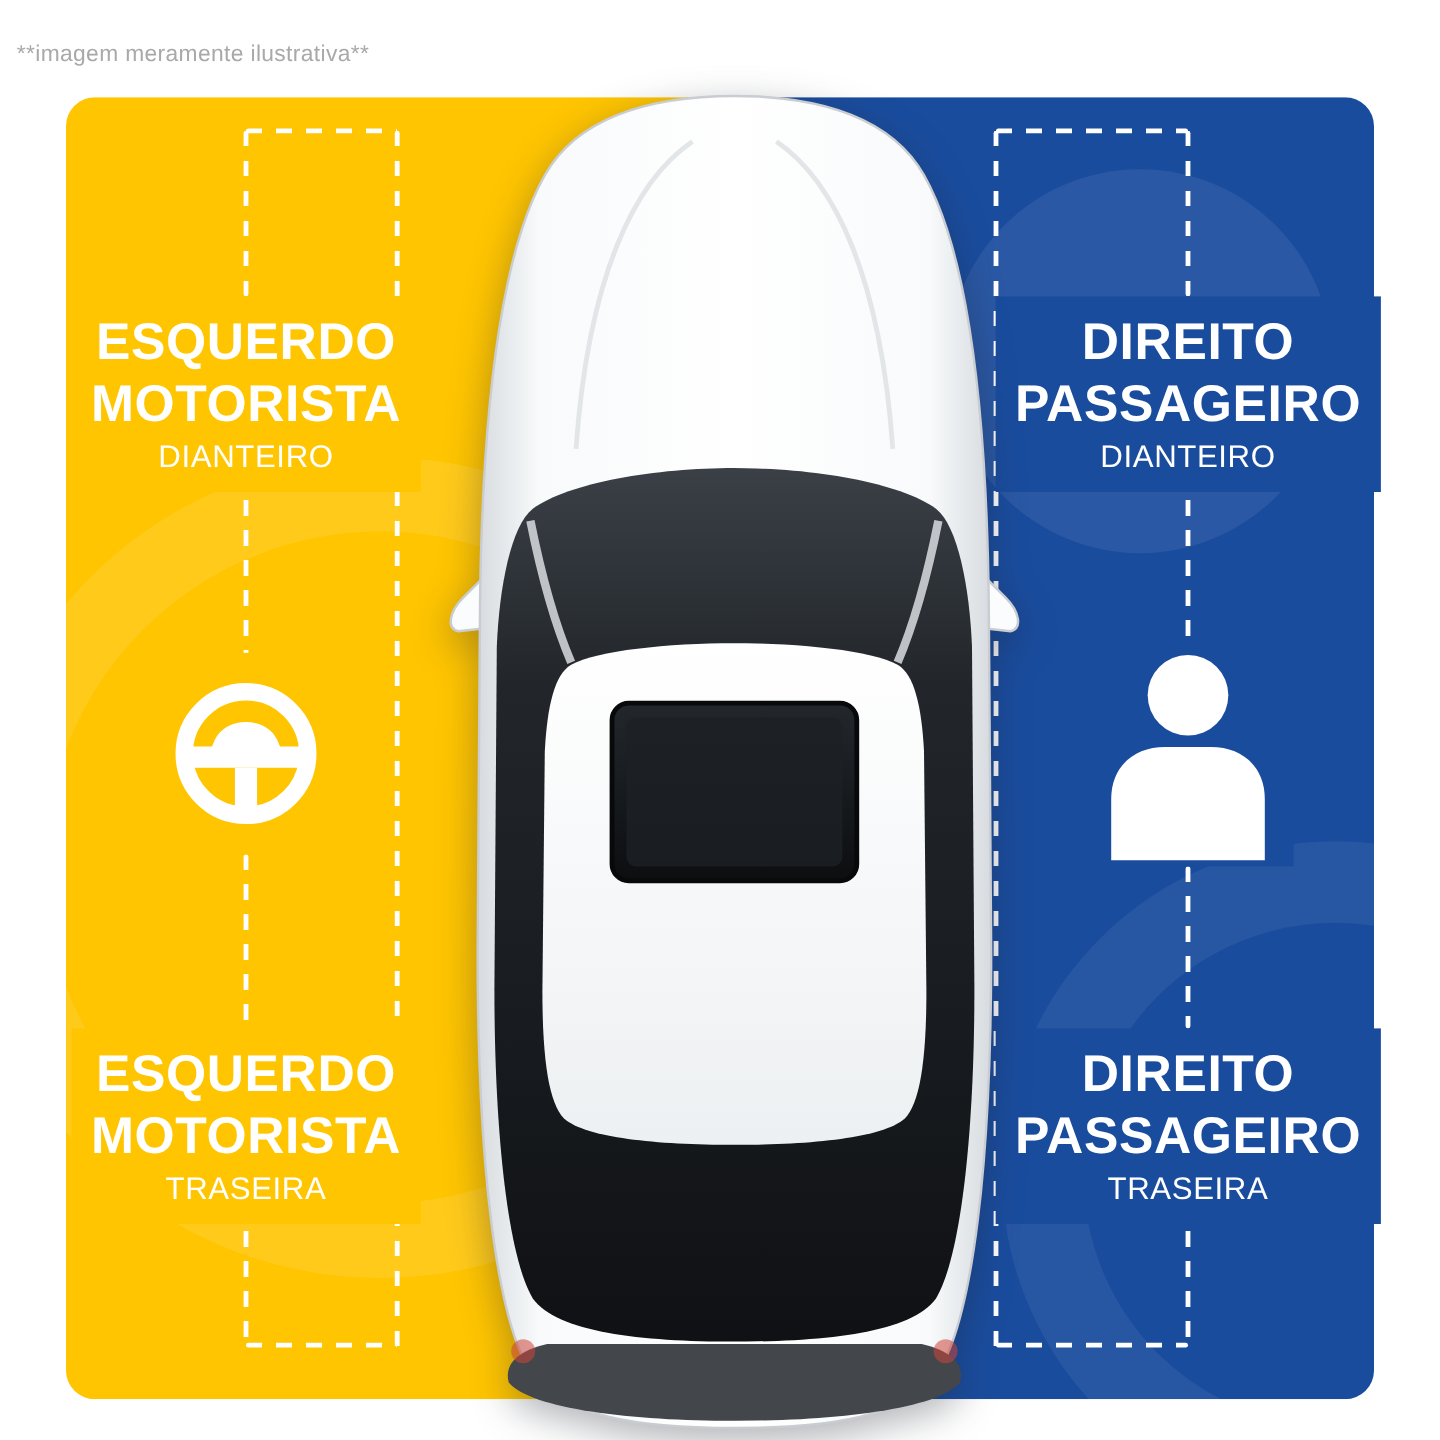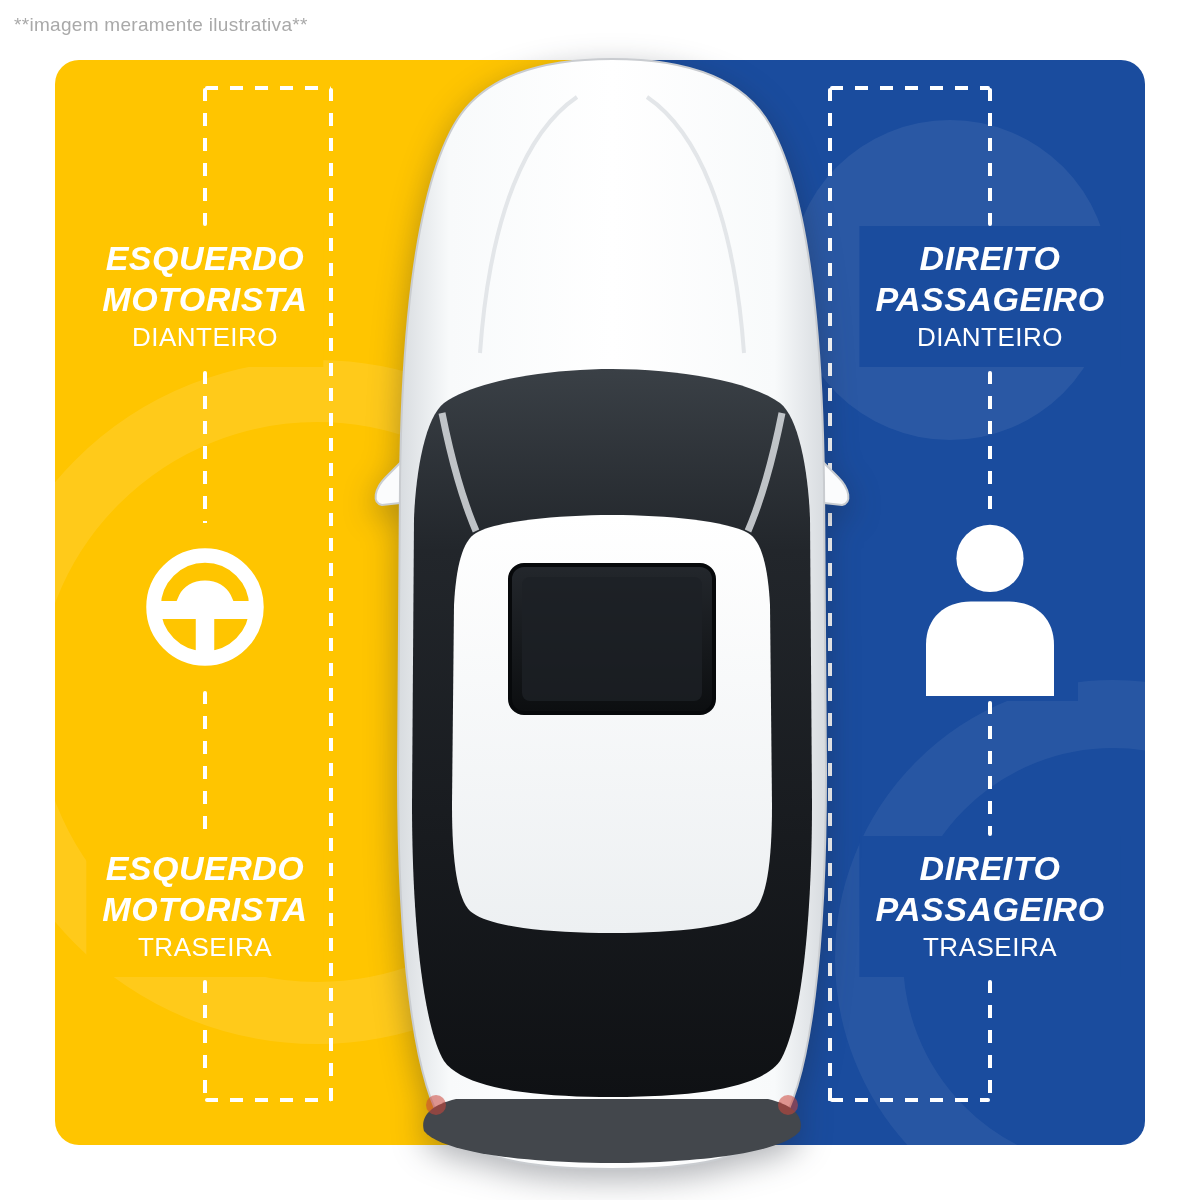--- a/index.html
+++ b/index.html
@@ -1,21 +1,21 @@
 <!DOCTYPE html>
 <html style="--yellow: #ffc500; --blue: #1a4c9e; --labelcol: #ffffff; --disc: #a9a9a9;"><head>
 <meta charset="utf-8">
 <style>
   html,body{margin:0;padding:0;}
   body{
     width:1200px;height:1200px;background:#ffffff;
     font-family:"Liberation Sans", sans-serif;
     overflow:hidden;position:relative;
   }
-  .canvas{position:relative;width:1200px;height:1096px;}
+  .canvas{position:relative;width:1200px;height:1096px;margin-top:21px;}
 
   .disclaimer{
     position:absolute;left:14px;top:14px;
     font-size:19px;letter-spacing:.3px;color:var(--disc,#a9a9a9);
     z-index:6;
   }
 
   .panels{
     position:absolute;left:55px;top:60px;width:1090px;height:1085px;
     border-radius:24px;overflow:hidden;display:flex;z-index:1;
@@ -38,21 +38,21 @@
     background:repeating-linear-gradient(to right,#fff 0px,#fff 13px,transparent 13px,transparent 25px);
   }
 
   .label{
     position:absolute;transform:translateX(-50%);
     text-align:center;color:var(--labelcol,#ffffff);
     padding:12px 16px;z-index:3;white-space:nowrap;
   }
   .label.on-yellow{background:var(--yellow,#ffc500);}
   .label.on-blue{background:var(--blue,#1a4c9e);}
-  .lbl-bold{font-size:34px;font-weight:bold;line-height:1.22;letter-spacing:.5px;font-style:italic;}
+  .lbl-bold{font-size:43px;font-weight:bold;line-height:1.22;letter-spacing:.5px;}
   .lbl-reg{font-size:26px;font-weight:normal;line-height:1.3;letter-spacing:.5px;}
 
   .icon-wrap{
     position:absolute;transform:translateX(-50%);
     display:flex;align-items:center;justify-content:center;z-index:3;
   }
   .icon-wrap.on-yellow{background:var(--yellow,#ffc500);}
   .icon-wrap.on-blue{background:var(--blue,#1a4c9e);}
 
   .car{

